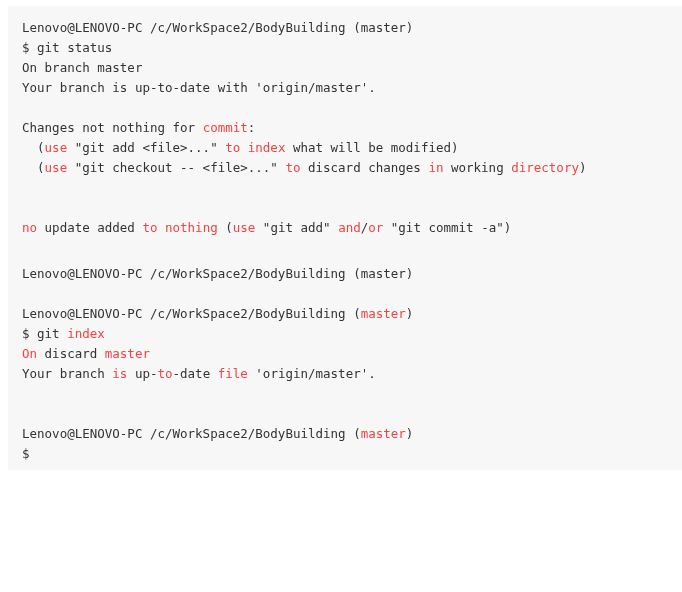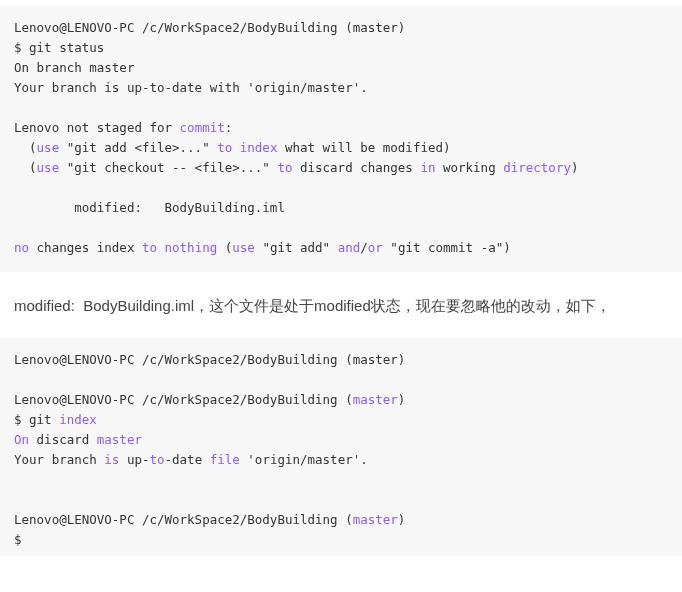--- a/index.html
+++ b/index.html
@@ -16,20 +16,21 @@
   .page {
     width: 682px;
     height: 592px;
     position: relative;
     background: #ffffff;
   }
   .codeblock {
     background: #f7f7f7;
     padding: 14px 0 12px 0;
     box-sizing: border-box;
+    margin-left: 8px;
   }
   .codeblock.first {
     margin-top: 6px;
     padding-top: 12px;
     padding-bottom: 14px;
   }
   .codeblock.second {
     margin-top: 0;
     padding-top: 12px;
     padding-bottom: 6px;
@@ -40,21 +41,21 @@
     line-height: 20px;
     color: #333333;
     padding-left: 14px;
     white-space: pre;
     letter-spacing: 0px;
   }
   .cline.blank {
     height: 20px;
   }
   .kw {
-    color: #8b5cf6;
+    color: #ef4444;
   }
   .prose {
     background: #ffffff;
     padding: 22px 14px 20px 14px;
     box-sizing: border-box;
   }
   .prose-line {
     font-family: "Liberation Sans", sans-serif;
     font-size: 15px;
     line-height: 24px;
@@ -66,32 +67,28 @@
 <body>
 
 <div class="page">
 
   <div class="codeblock first" id="block1">
       <div class="cline"><span>Lenovo@LENOVO-PC /c/WorkSpace2/BodyBuilding (master)</span></div>
       <div class="cline"><span>$ git status</span></div>
       <div class="cline"><span>On branch master</span></div>
       <div class="cline"><span>Your branch is up-to-date with 'origin/master'.</span></div>
       <div class="cline blank">&nbsp;</div>
-      <div class="cline"><span>Lenovo not staged for </span><span class="kw">commit</span><span>:</span></div>
+      <div class="cline"><span>Changes not nothing for </span><span class="kw">commit</span><span>:</span></div>
       <div class="cline"><span>  (</span><span class="kw">use</span><span> "git add &lt;file&gt;..." </span><span class="kw">to index</span><span> what will be modified)</span></div>
       <div class="cline"><span>  (</span><span class="kw">use</span><span> "git checkout -- &lt;file&gt;..." </span><span class="kw">to</span><span> discard changes </span><span class="kw">in</span><span> working </span><span class="kw">directory</span><span>)</span></div>
       <div class="cline blank">&nbsp;</div>
-      <div class="cline"><span>        modified:   BodyBuilding.iml</span></div>
       <div class="cline blank">&nbsp;</div>
-      <div class="cline"><span class="kw">no</span><span> changes index </span><span class="kw">to nothing</span><span> (</span><span class="kw">use</span><span> "git add" </span><span class="kw">and</span><span>/</span><span class="kw">or</span><span> "git commit -a")</span></div>
+      <div class="cline"><span class="kw">no</span><span> update added </span><span class="kw">to nothing</span><span> (</span><span class="kw">use</span><span> "git add" </span><span class="kw">and</span><span>/</span><span class="kw">or</span><span> "git commit -a")</span></div>
     </div>
 
-  <div class="prose">
-    <div class="prose-line">modified:  BodyBuilding.iml，这个文件是处于modified状态，现在要忽略他的改动，如下，</div>
-  </div>
 
   <div class="codeblock second" id="block2">
       <div class="cline"><span>Lenovo@LENOVO-PC /c/WorkSpace2/BodyBuilding (master)</span></div>
       <div class="cline blank">&nbsp;</div>
       <div class="cline"><span>Lenovo@LENOVO-PC /c/WorkSpace2/BodyBuilding (</span><span class="kw">master</span><span>)</span></div>
       <div class="cline"><span>$ git </span><span class="kw">index</span></div>
       <div class="cline"><span class="kw">On</span><span> discard </span><span class="kw">master</span></div>
       <div class="cline"><span>Your branch </span><span class="kw">is</span><span> up-</span><span class="kw">to</span><span>-date </span><span class="kw">file</span><span> 'origin/master'.</span></div>
       <div class="cline blank">&nbsp;</div>
       <div class="cline blank">&nbsp;</div>

